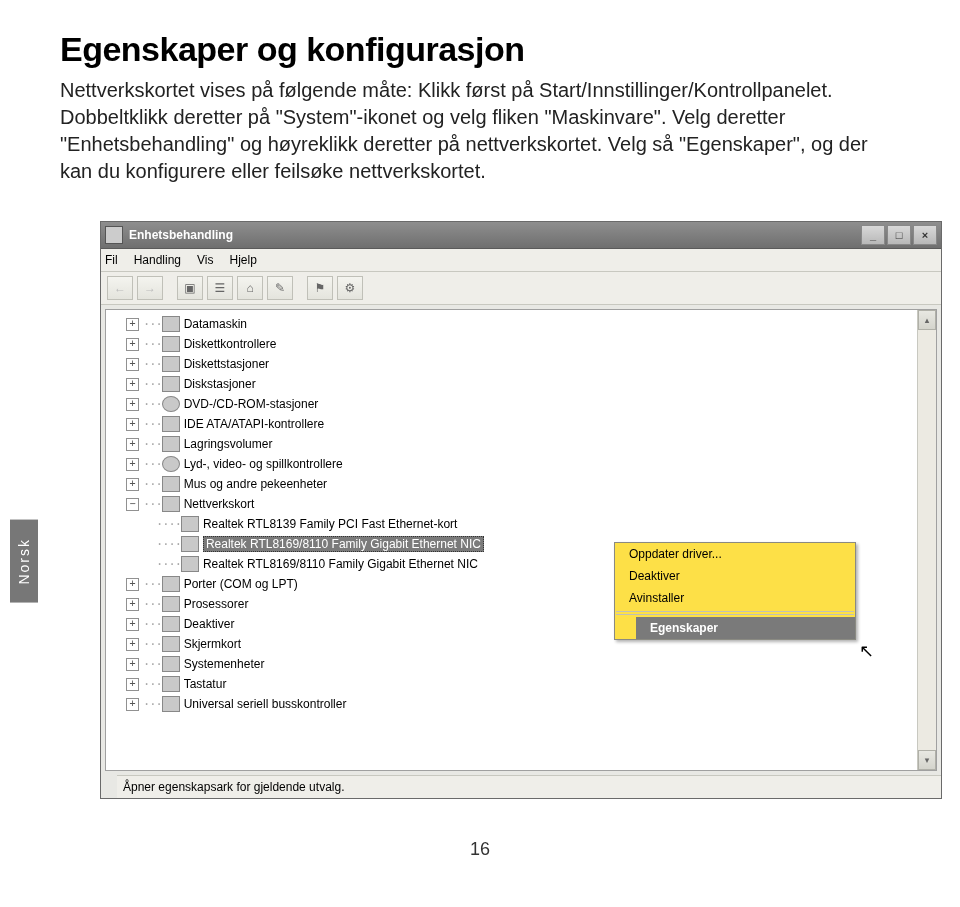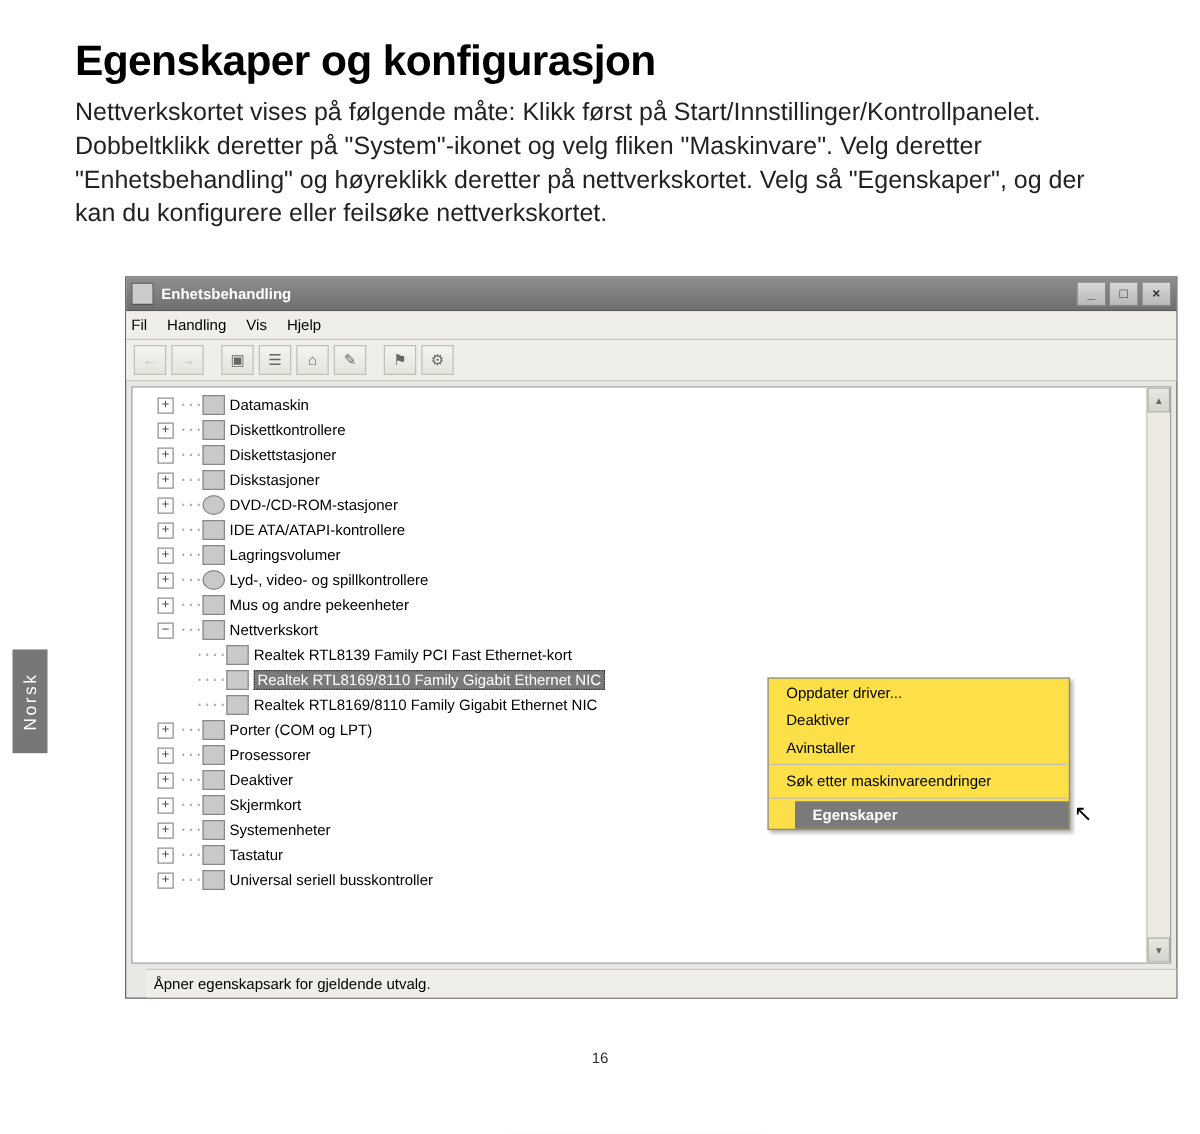--- a/index.html
+++ b/index.html
@@ -203,21 +203,21 @@
   .scroll .track { flex:1; }
   .statusbar {
     padding: 4px 6px;
     background: #efeee9;
     border-top: 1px solid #c8c8c0;
     font-size: 12px;
     margin-left: 16px;
   }
   .pagenum {
     text-align: center;
-    font-size: 12px;
+    font-size: 18px;
     margin-top: 40px;
     color: #333;
   }
 </style>
 </head>
 <body>
 
 <div class="page">
   <div class="heading">Egenskaper og konfigurasjon</div>
   <div class="body-text">Nettverkskortet vises på følgende måte: Klikk først på Start/Innstillinger/Kontrollpanelet. Dobbeltklikk deretter på "System"-ikonet og velg fliken "Maskinvare". Velg deretter "Enhetsbehandling" og høyreklikk deretter på nettverkskortet. Velg så "Egenskaper", og der kan du konfigurere eller feilsøke nettverkskortet.</div>
@@ -376,21 +376,20 @@
               <span class="lbl">Universal seriell busskontroller</span>
             </div>
 
         </div>
 
         <div class="ctx">
           <div class="mi">Oppdater driver...</div>
           <div class="mi">Deaktiver</div>
           <div class="mi">Avinstaller</div>
           <hr>
-          <div class="mi">Søk etter maskinvareendringer</div>
           <hr>
           <div class="mi sel2">Egenskaper</div>
         </div>
         <div class="cursor">↖</div>
 
         <div class="scroll">
           <div class="sb">▴</div>
           <div class="track"></div>
           <div class="sb">▾</div>
         </div>

